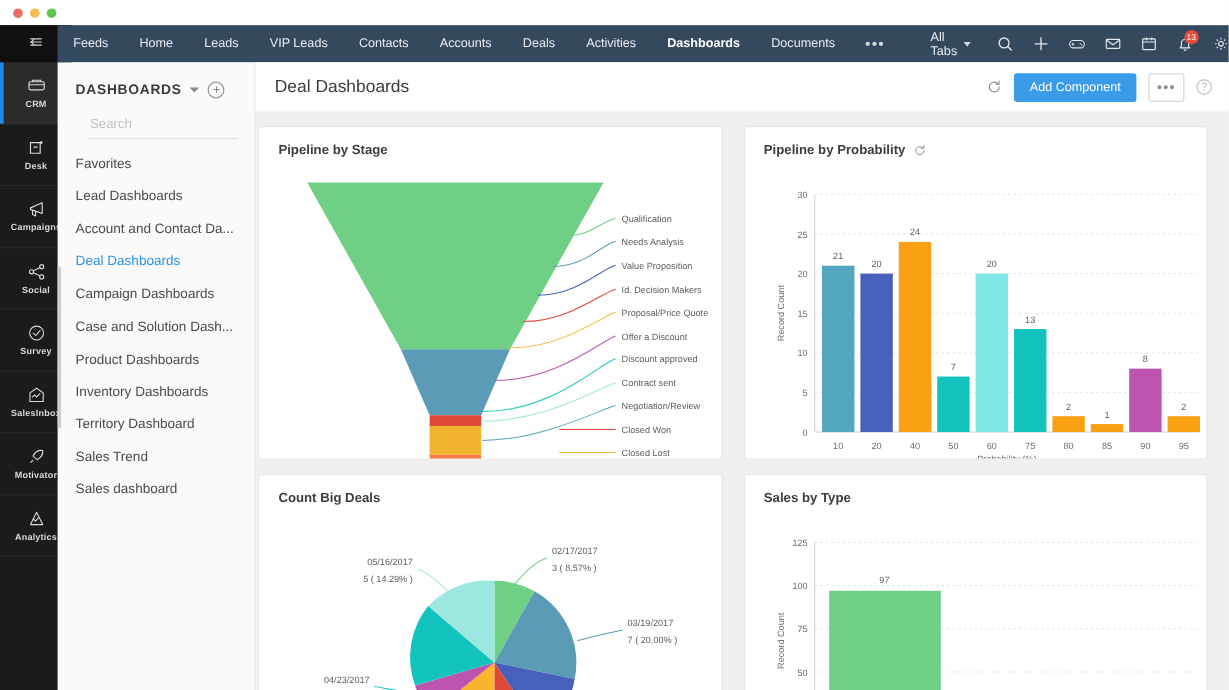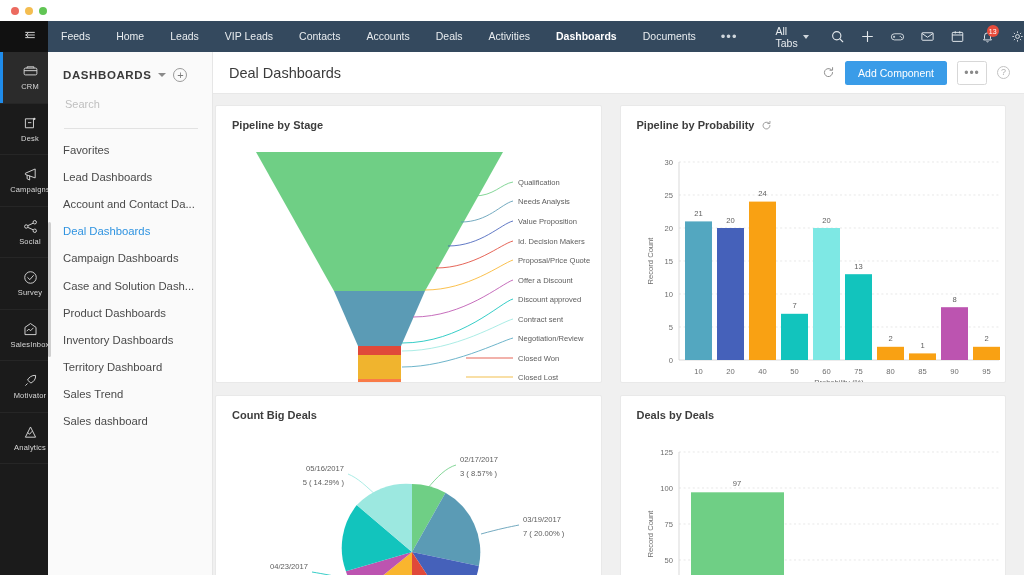--- a/index.html
+++ b/index.html
@@ -18,20 +18,21 @@
   }
   .dot { width: 8px; height: 8px; border-radius: 50%; margin-right: 6px; }
   .dot.red { background: #ec6a5f; }
   .dot.yellow { background: #f4bd50; }
   .dot.green { background: #61c554; }
 
   
   .rail {
     position: absolute; top: 21px; left: 0; width: 60px; height: 554px;
     background: #1b1b1b;
+    font-weight: bold;
   }
   .rail-toggle {
     height: 31px; background: #111; display: flex;
     align-items: center; justify-content: center; color: #d8d8d8; font-size: 13px;
   }
   .rail-item {
     height: 51.5px; display: flex; flex-direction: column;
     align-items: center; justify-content: center; gap: 2px;
     color: #cfcfcf; position: relative;
     border-bottom: 1px solid #262626;
@@ -75,21 +76,21 @@
     background: #fafafa; border-right: 1px solid #e6e6e6;
   }
   .sb-head { display: flex; align-items: center; padding: 16px 0 10px 15px; gap: 7px; }
   .sb-title { font-size: 11.5px; font-weight: bold; color: #3a3a3a; letter-spacing: .6px; }
   .sb-caret { width: 0; height: 0; border-left: 4px solid transparent; border-right: 4px solid transparent; border-top: 4.5px solid #8a8a8a; }
   .sb-plus {
     width: 14px; height: 14px; border: 1px solid #9a9a9a; border-radius: 50%;
     color: #7a7a7a; font-size: 11px; line-height: 12px; text-align: center;
   }
   .sb-search {
-    margin: 2px 14px 0 16px; padding: 4px 0 18px 1px;
+    margin: 2px 14px 0 26px; padding: 4px 0 5px 1px;
     border-bottom: 1px solid #e2e2e2; font-size: 11px; color: #bfbfbf;
   }
   .sb-list { padding-top: 7px; }
   .sb-item {
     font-size: 11.3px; color: #4a4a4a; padding: 7.6px 0 7.6px 15px; white-space: nowrap;
   }
   .sb-item.active { color: #2f93e0; }
   .sb-scroll {
     position: absolute; left: 0px; top: 170px; width: 2.5px; height: 135px;
     background: #cfcfcf; border-radius: 2px;
@@ -542,21 +543,21 @@
               <text class="pie-label" x="92" y="159" text-anchor="end">5 ( 14.29% )</text>
 
               <text class="pie-label" x="128" y="47" text-anchor="end">05/16/2017</text>
               <text class="pie-label" x="128" y="61" text-anchor="end">5 ( 14.29% )</text>
             </svg>
           </div>
         </div>
 
         <div class="card h2">
           <div class="card-title">
-            <span>Deals by Deals</span>
+            <span>Sales by Type</span>
           </div>
           <div class="chart-area">
             <svg viewBox="0 0 391 170" width="391" height="170">
               <g stroke="#dedede" stroke-width="0.7" stroke-dasharray="2,2.6">
                 <line x1="58" y1="28" x2="378" y2="28"></line>
                 <line x1="58" y1="64" x2="378" y2="64"></line>
                 <line x1="58" y1="100" x2="378" y2="100"></line>
                 <line x1="58" y1="136" x2="378" y2="136"></line>
                 <line x1="58" y1="172" x2="378" y2="172"></line>
               </g>

